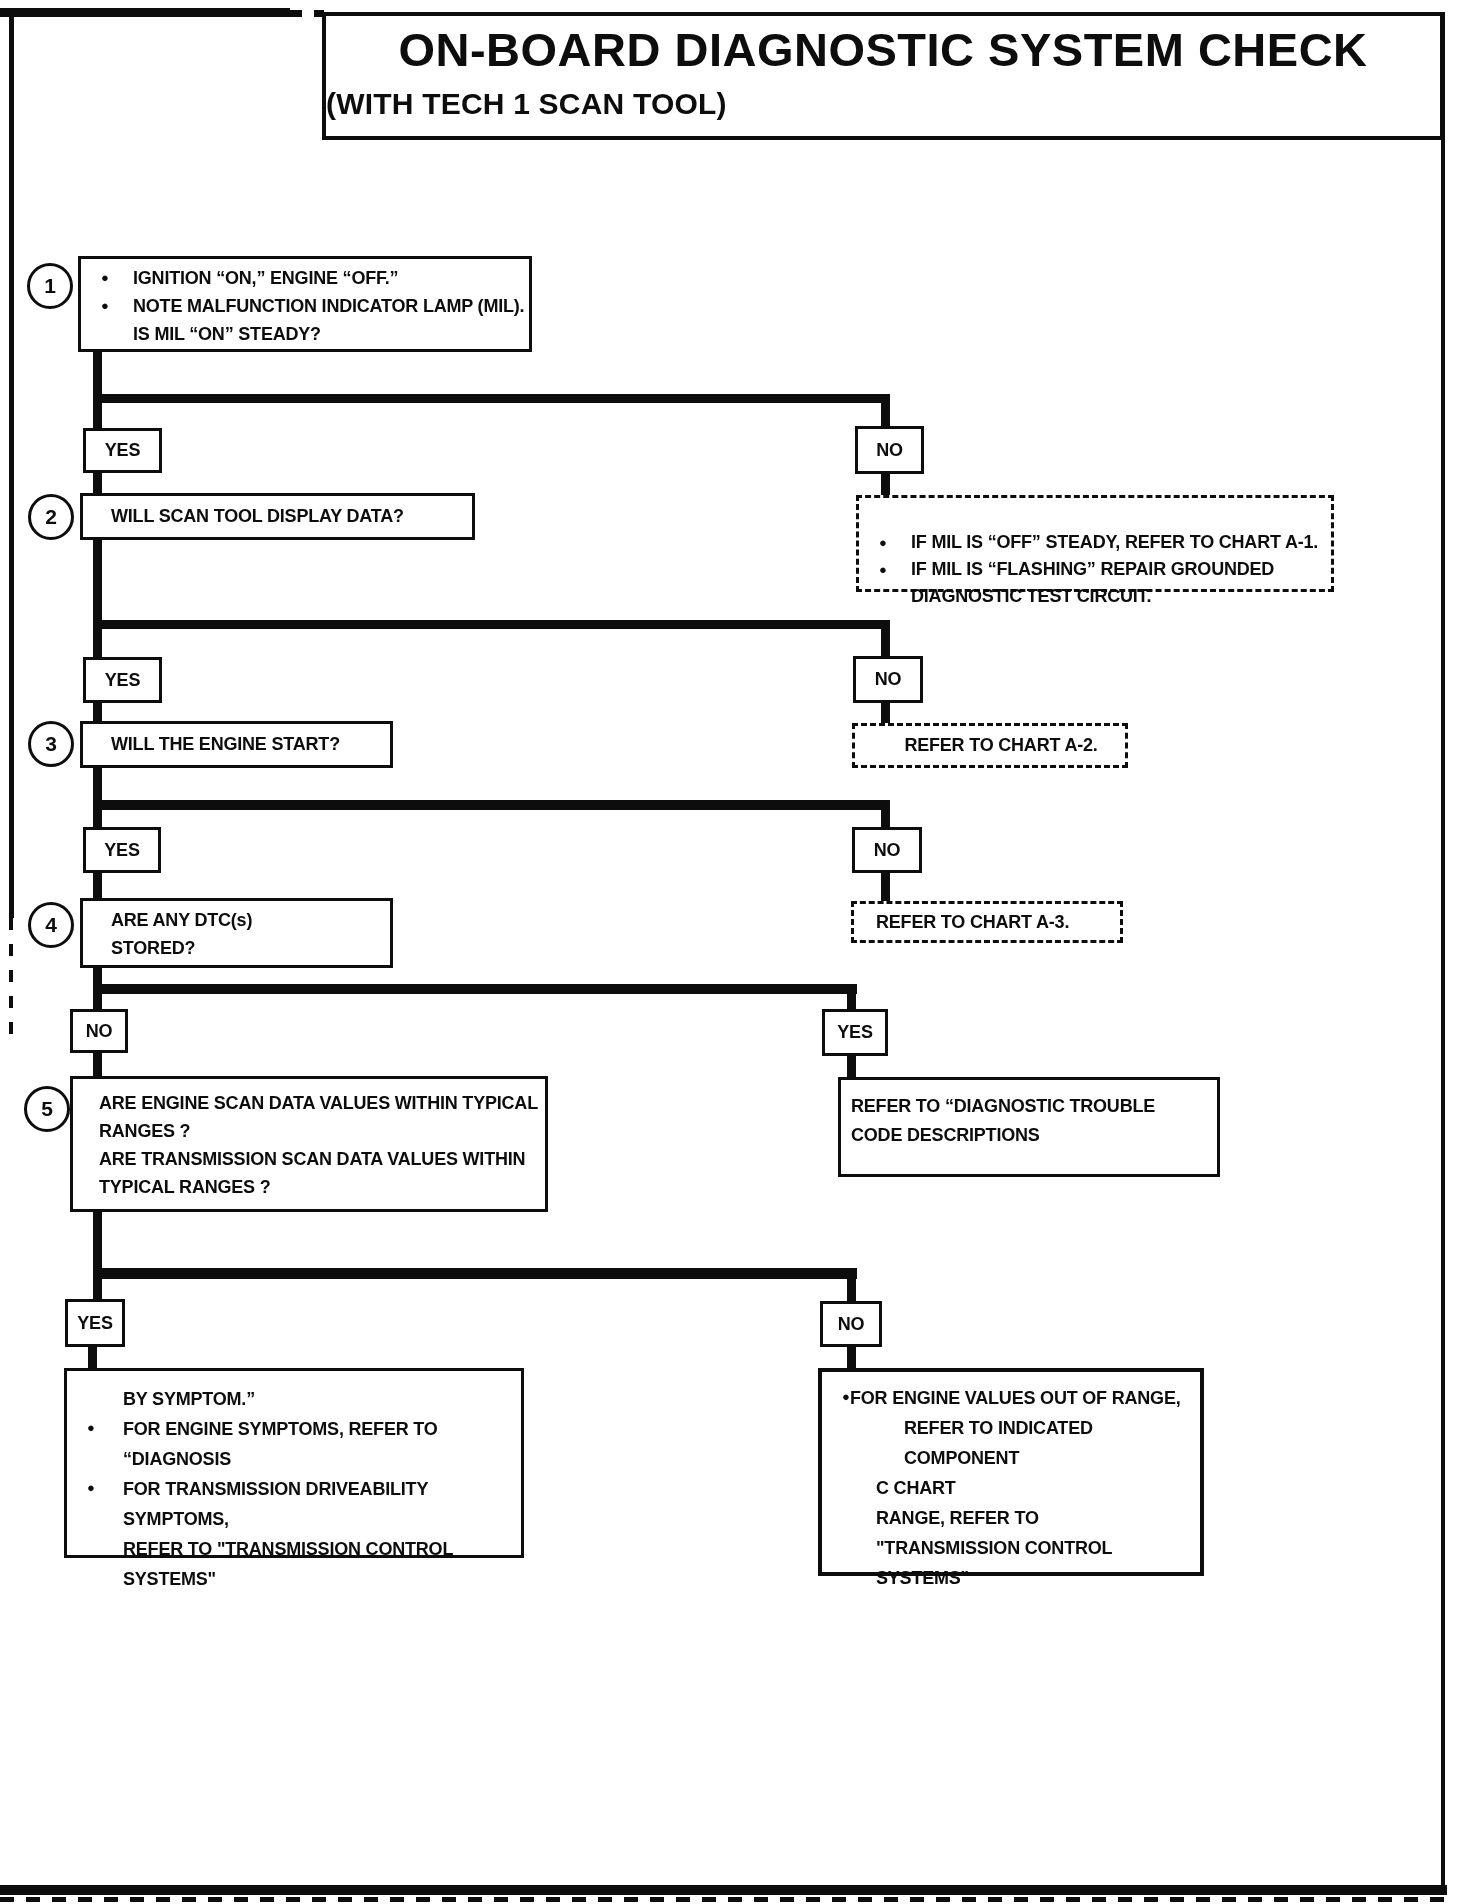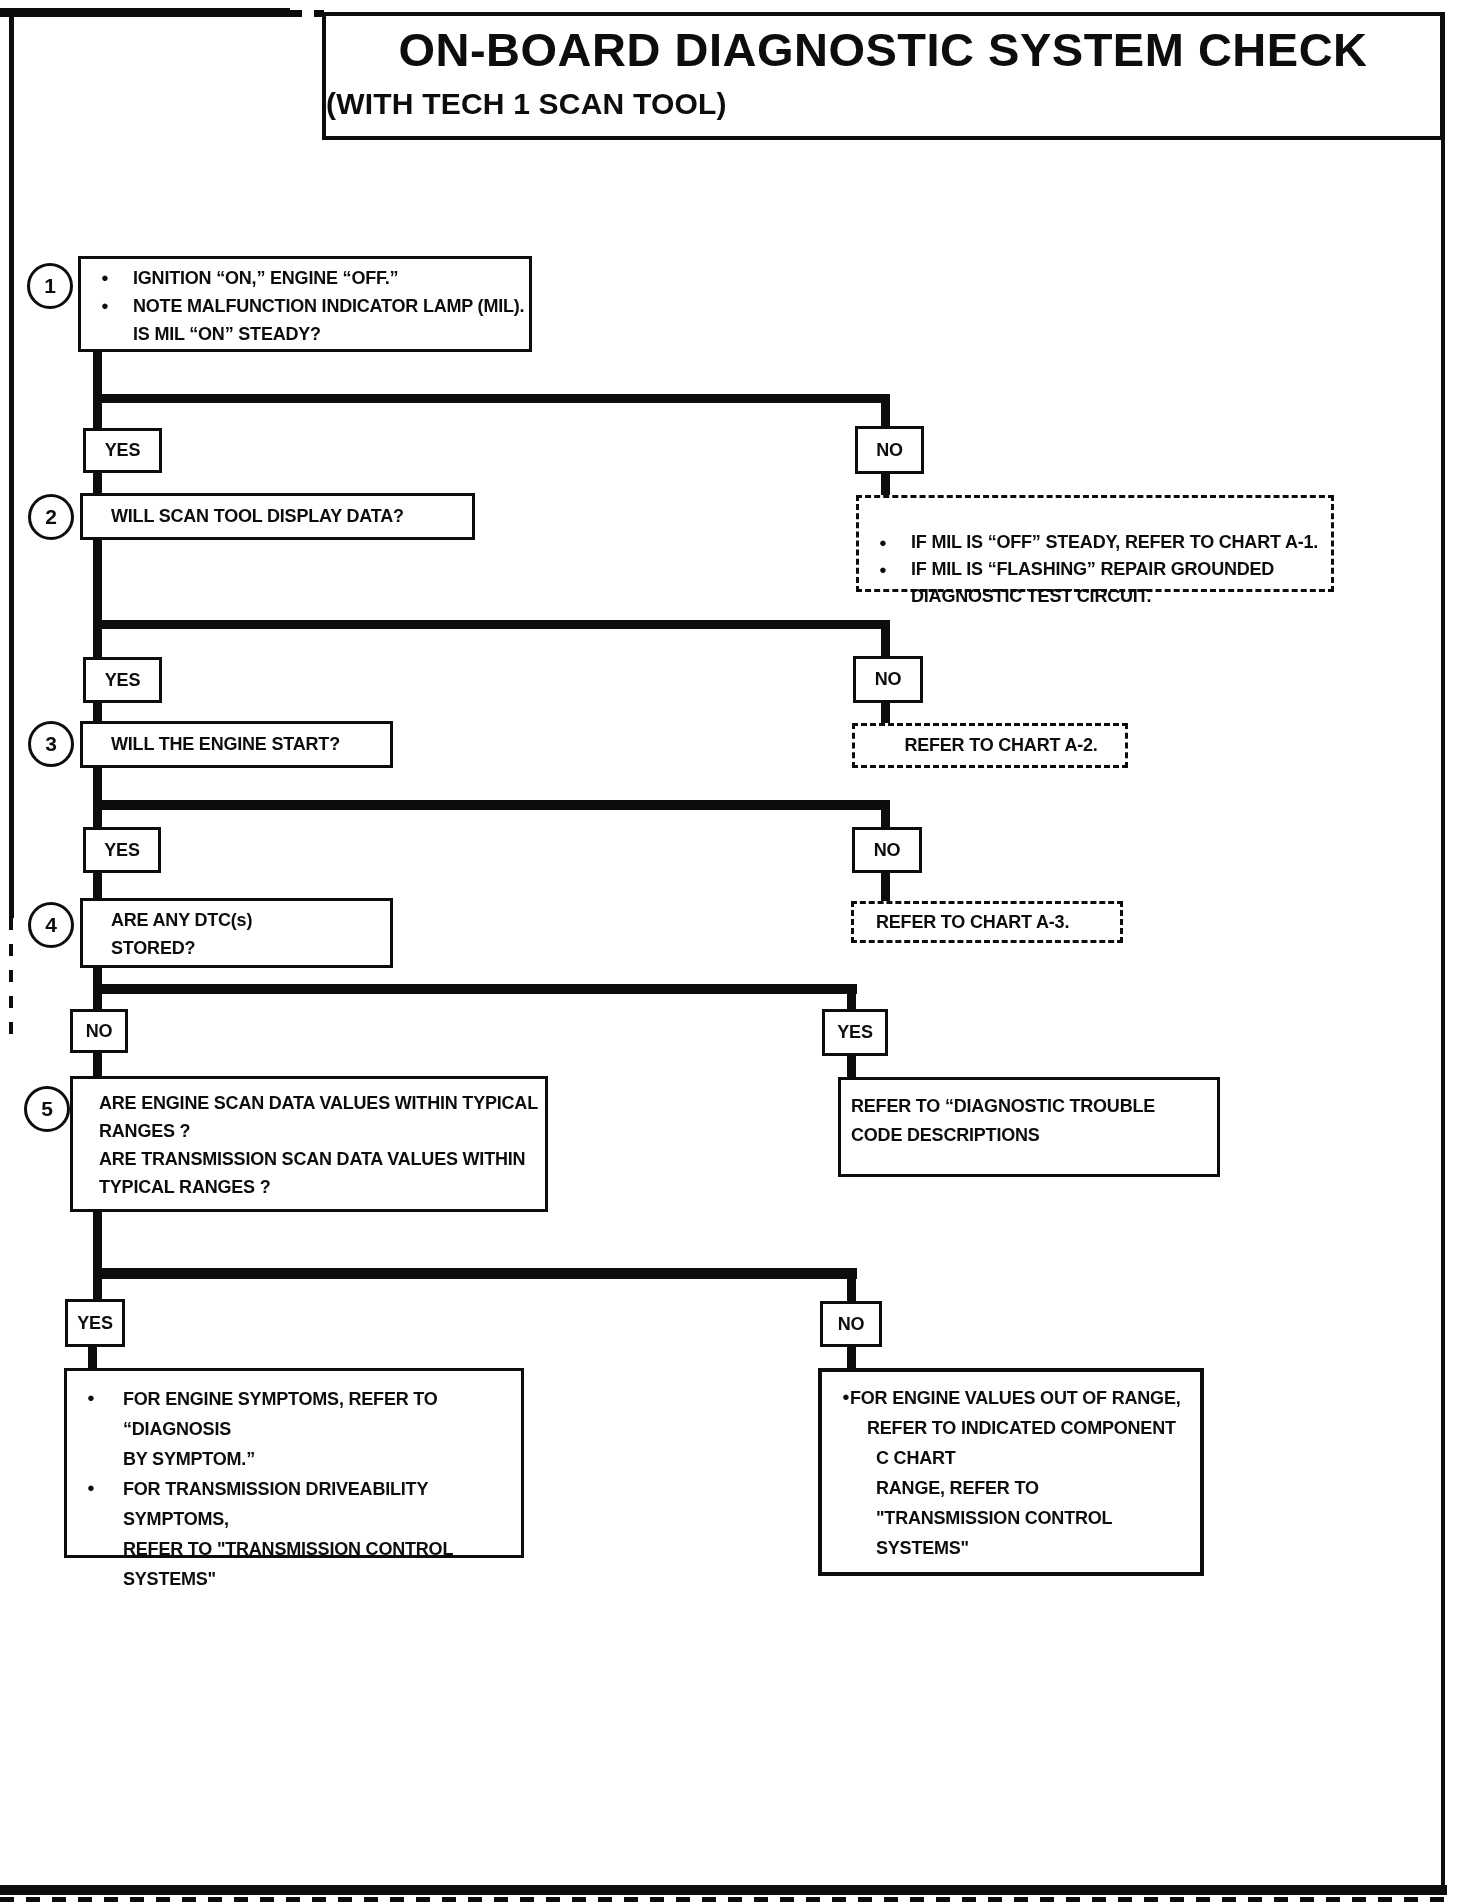--- a/index.html
+++ b/index.html
@@ -176,27 +176,27 @@
     <span>YES</span>
   </div>
   <div class="abs tag" style="left:820px;top:1301px;width:62px;height:46px;">
     <span>NO</span>
   </div>
 
   <div class="abs ink" style="left:88px;top:1347px;width:9px;height:22px;"></div>
   <div class="abs ink" style="left:847px;top:1347px;width:9px;height:22px;"></div>
 
   <div class="abs box" style="left:64px;top:1368px;width:460px;height:190px;padding-top:13px;">
+    <div class="txt li cont" style="line-height:30px;padding-left:56px;">BY SYMPTOM.”</div>
     <div class="txt li dotted" style="line-height:30px;padding-left:56px;">FOR ENGINE SYMPTOMS, REFER TO “DIAGNOSIS</div>
-    <div class="txt li cont" style="line-height:30px;padding-left:56px;">BY SYMPTOM.”</div>
     <div class="txt li dotted" style="line-height:30px;padding-left:56px;">FOR TRANSMISSION DRIVEABILITY SYMPTOMS,</div>
     <div class="txt li cont" style="line-height:30px;padding-left:56px;">REFER TO "TRANSMISSION CONTROL SYSTEMS"</div>
   </div>
 
   <div class="abs box thick" style="left:818px;top:1368px;width:386px;height:208px;padding-top:11px;">
     <div class="txt li dotted" style="line-height:30px;padding-left:28px;">FOR ENGINE VALUES OUT OF RANGE,</div>
-    <div class="txt li cont" style="line-height:30px;padding-left:45px;">REFER TO INDICATED COMPONENT</div>
+    <div class="txt li cont" style="line-height:30px;padding-left:82px;">REFER TO INDICATED COMPONENT</div>
     <div class="txt li cont" style="line-height:30px;padding-left:54px;">C CHART</div>
     <div class="txt li cont" style="line-height:30px;padding-left:54px;">RANGE, REFER TO</div>
     <div class="txt li cont" style="line-height:30px;padding-left:54px;">"TRANSMISSION CONTROL SYSTEMS"</div>
   </div>
 
 </div>
 
 </body></html>

